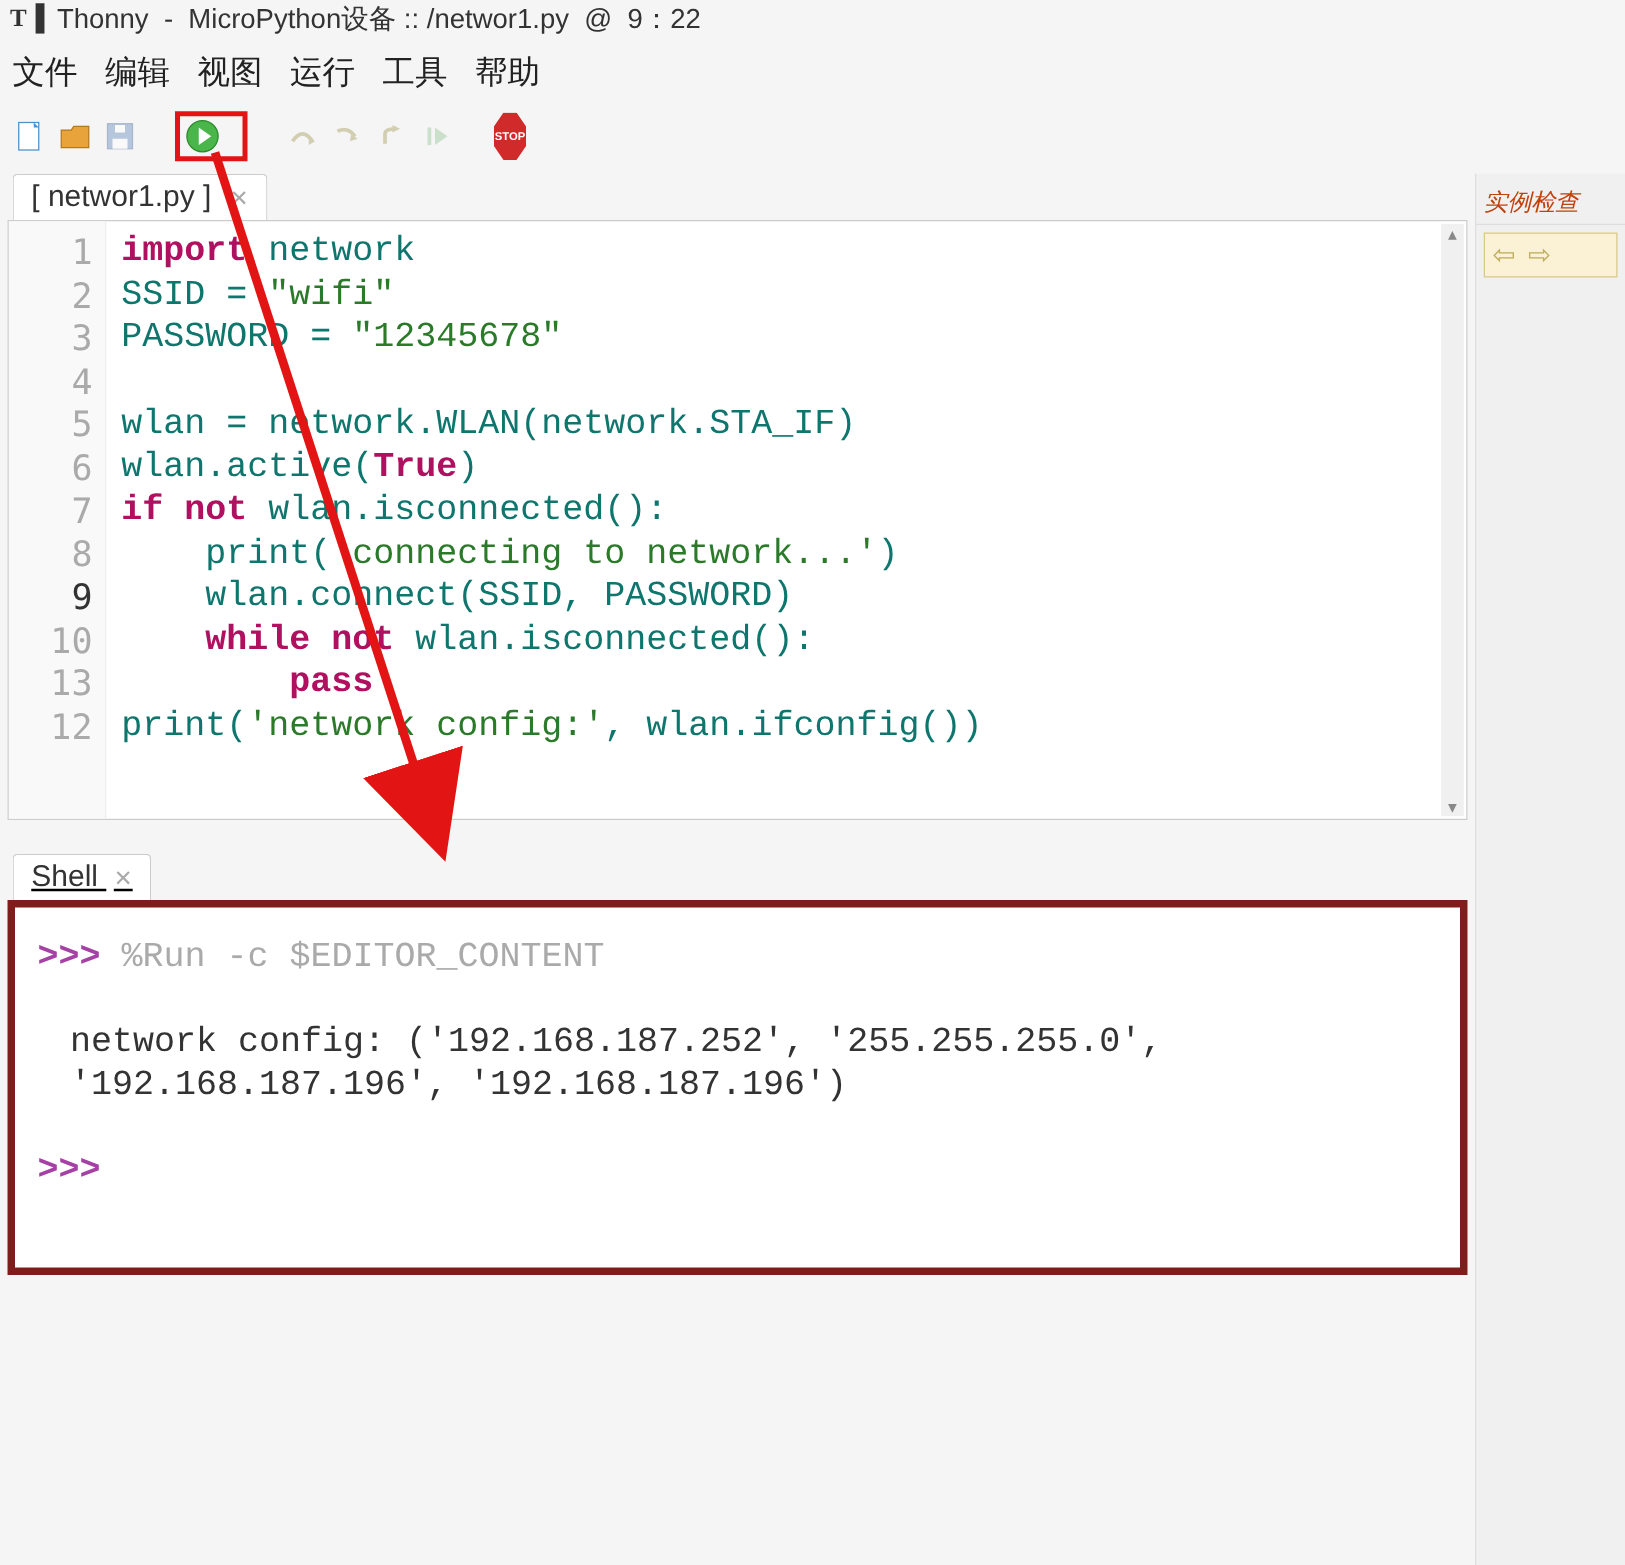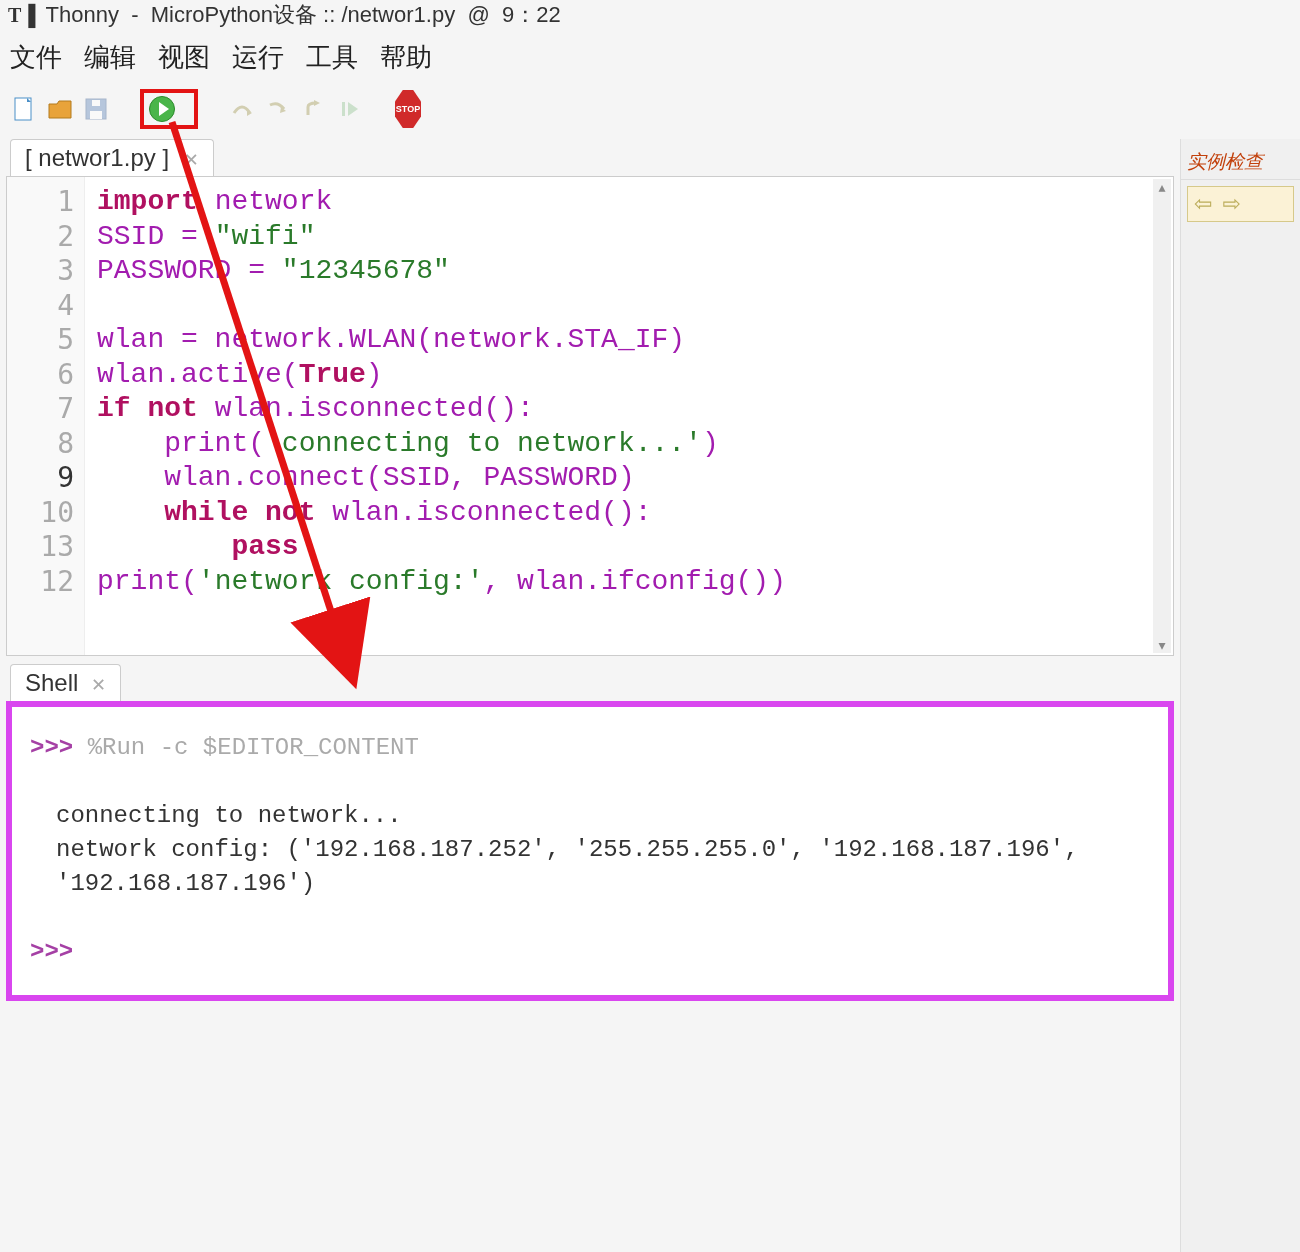--- a/index.html
+++ b/index.html
@@ -157,40 +157,41 @@
     position: absolute;
     left: 90px; top: 8px; right: 24px;
     font-family: Consolas, "Courier New", monospace;
     font-size: 28px;
     line-height: 34.5px;
     white-space: pre;
     color: #222;
   }
   .kw { color: #b01060; font-weight: bold; }
   .str { color: #2a7a2a; }
-  .sym { color: #a21caf; }
+  .sym { color: #0f766e; }
   .bool { color: #b01060; font-weight: bold;}
   .shell-tabbar {
-    margin-top: 8px;
+    margin-top: 27px;
     display:flex;
     padding-left: 4px;
+    text-decoration: underline;
   }
   .shell-tab {
     background:#fff;border:1px solid #ccc;border-bottom:none;border-radius:4px 4px 0 0;
     padding:4px 14px;font-size:24px;color:#333;
   }
   .shell-tab .x { color:#aaa;font-size:18px;margin-left:6px;}
   .shell-pane {
     position: relative;
-    border: 6px solid #d946ef;
+    border: 6px solid #7f1d1d;
     background: #fff;
     height: 300px;
     padding: 24px 18px;
     font-family: Consolas, "Courier New", monospace;
-    font-size: 24px;
+    font-size: 28px;
     line-height: 34px;
     color: #222;
   }
   .shell-pane .prompt { color: #a540a5; font-weight: bold;}
   .shell-pane .cmd { color: #aaa; }
   .shell-pane .out { color: #333; margin-left: 26px; display:block; white-space: pre-wrap;}
   svg.arrow-annot {
     position: absolute;
     left: 0; top: 0;
     pointer-events: none;
@@ -313,21 +314,20 @@
         <span class="x">✕</span>
       </div>
     </div>
 
     <div class="shell-pane">
       <div>
         <span class="prompt">&gt;&gt;&gt;</span>
         <span class="cmd"> <span>%Run -c $EDITOR_CONTENT</span></span>
       </div>
       <br>
-      <span class="out">connecting to network...</span>
       <span class="out">network config: ('192.168.187.252', '255.255.255.0', '192.168.187.196', '192.168.187.196')</span>
       <br>
       <div>
         <span class="prompt">&gt;&gt;&gt;</span>
       </div>
     </div>
   </div>
 
   <div class="right-panel">
     <div class="right-header">实例检查</div>

